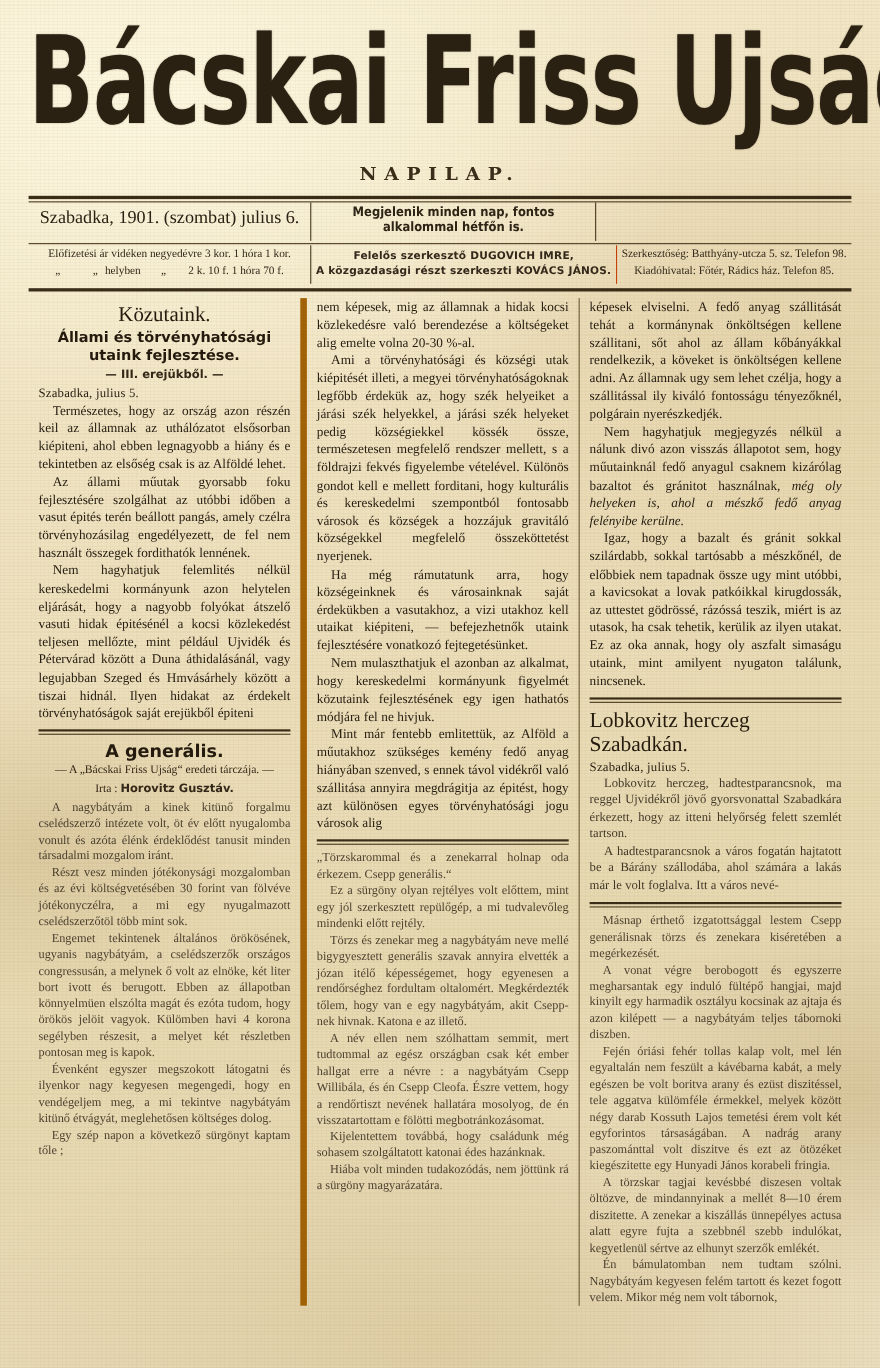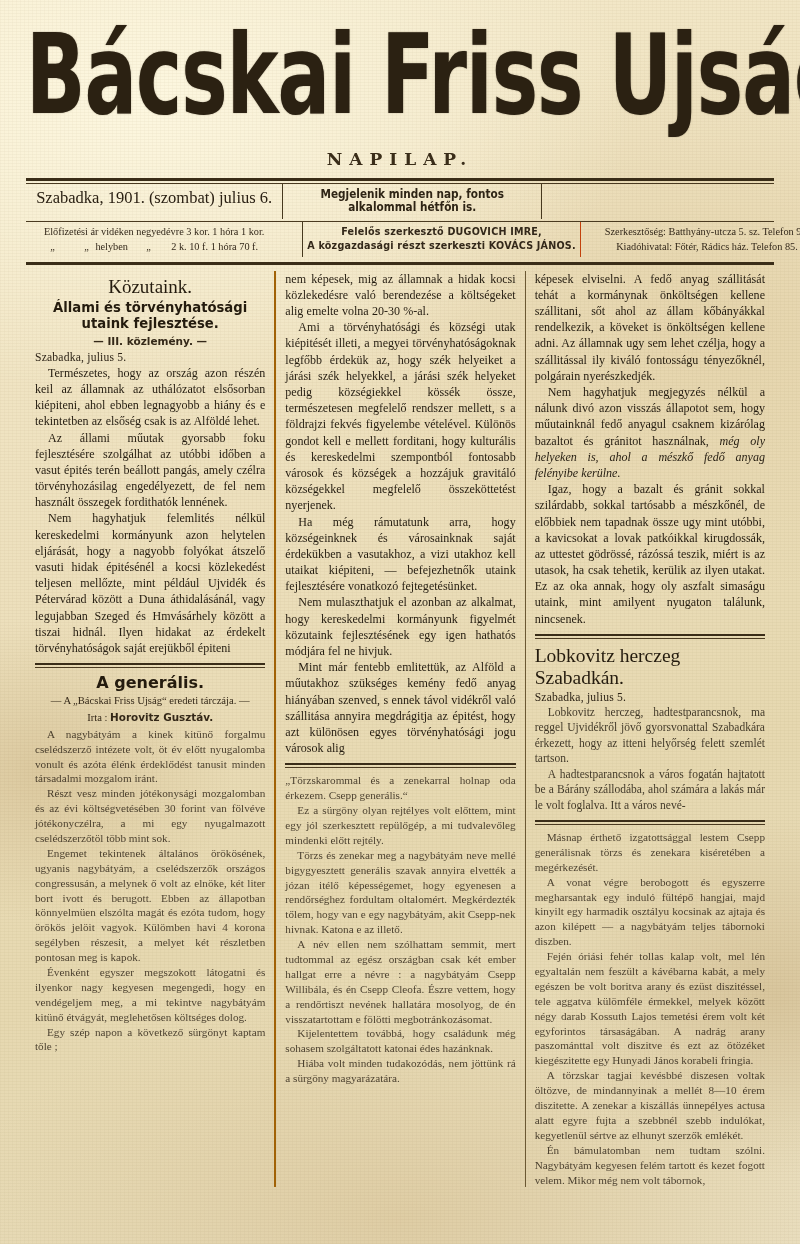--- a/index.html
+++ b/index.html
@@ -64,33 +64,33 @@
 
   .headbar{display:flex;align-items:stretch;}
   .headbar .cell{flex:1;text-align:center;padding:4px 4px 5px;}
   .headbar .cell.c1{flex:0 0 33.2%;}
   .headbar .cell.c2{flex:0 0 33.4%;border-left:1px solid #46381e;border-right:1px solid #46381e;}
   .headbar .cell.c3{flex:1;}
   .hb-date{font-size:16.5px;font-family:"Liberation Serif",serif;color:#2a2013;}
   .hb-freq{font-family:"DejaVu Sans", sans-serif;font-size:10.5px;font-weight:700;color:#2e2415;transform:scaleY(1.12);display:inline-block;}
   .hb-issue{font-size:16.5px;color:#2a2013;}
 
-  .subbar{display:flex;align-items:flex-start;gap:20px;}
+  .subbar{display:flex;align-items:center;}
   .subbar .cell{padding:3px 4px 4px;}
   .subbar .c1{flex:0 0 33.2%;text-align:center;}
   .subbar .c2{flex:0 0 33.4%;text-align:center;border-left:1px solid #46381e;border-right:1px solid #c2410c;}
   .subbar .c3{flex:1;text-align:center;}
   .sb-line{font-size:10.3px;line-height:1.45;color:#33281a;white-space:nowrap;}
   .sb-line .sp{letter-spacing:2px;}
   .sb-bold{font-family:"DejaVu Sans", sans-serif;font-weight:700;font-size:9.6px;letter-spacing:.2px;}
 
   
   .body-cols{display:flex;margin-top:6px;}
   .col{flex:1;padding:0 9px;box-sizing:border-box;}
-  .col.c1{border-right:2px solid #a16207;}
+  .col.c1{border-right:6px solid #a16207;}
   .col.c2{border-right:1px solid #6b5833;}
 
   .art-title{
     text-align:center;font-size:19px;line-height:1.15;margin:5px 0 2px;
     font-family:"Liberation Serif",serif;color:#241b0e;
   }
   .art-sub{
     text-align:center;font-family:"DejaVu Sans",sans-serif;font-weight:700;
     font-size:13.2px;line-height:1.22;margin:1px 0 3px;color:#241b0e;
   }
@@ -181,21 +181,21 @@
     </div>
   </div>
 
   <div class="rule-thick" style="margin-top:3px"></div>
 
   <div class="body-cols">
 
     <div class="col c1">
       <div class="art-title">Közutaink.</div>
       <div class="art-sub">Állami és törvényhatósági utaink fejlesztése.</div>
-      <div class="art-note">— III. közlemény. —</div>
+      <div class="art-note">— III. erejükből. —</div>
       <div class="dateline">Szabadka, julius 5.</div>
 
       <p class="t">Természetes, hogy az ország azon részén keil az államnak az uthálózatot elsősorban kiépiteni, ahol ebben legnagyobb a hiány és e tekintetben az elsőség csak is az Alföldé lehet.</p>
       <p class="t">Az állami műutak gyorsabb foku fejlesztésére szolgálhat az utóbbi időben a vasut épités terén beállott pangás, amely czélra törvényhozásilag engedélyezett, de fel nem használt összegek fordithatók lennének.</p>
       <p class="t">Nem hagyhatjuk felemlités nélkül kereskedelmi kormányunk azon helytelen eljárását, hogy a nagyobb folyókat átszelő vasuti hidak épitésénél a kocsi közlekedést teljesen mellőzte, mint például Ujvidék és Pétervárad között a Duna áthidalásánál, vagy legujabban Szeged és Hmvásárhely között a tiszai hidnál. Ilyen hidakat az érdekelt törvényhatóságok saját erejükből épiteni</p>
 
       <div class="sec-rule"></div>
       <div class="sec-rule2"></div>
 
       <div class="feu-head">A generális.</div>

